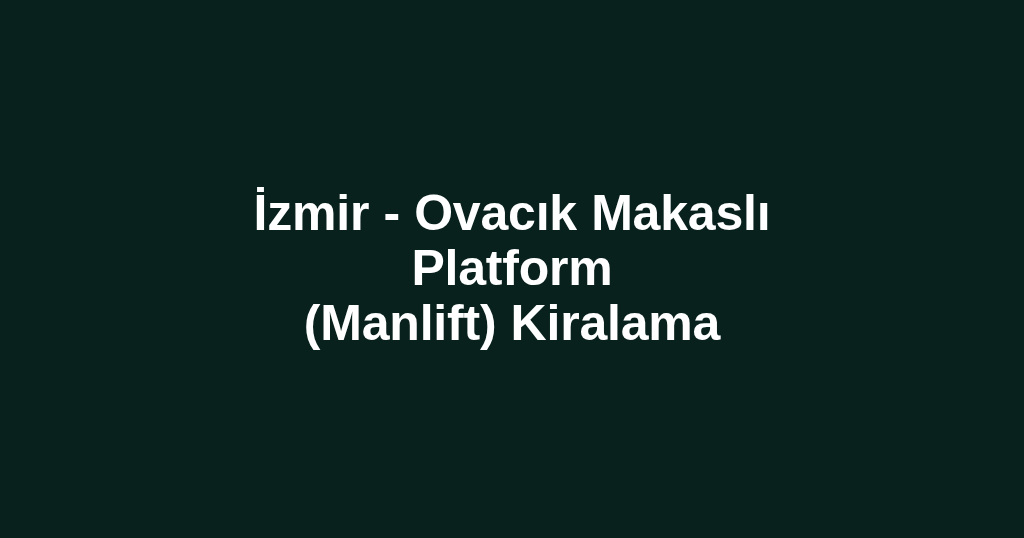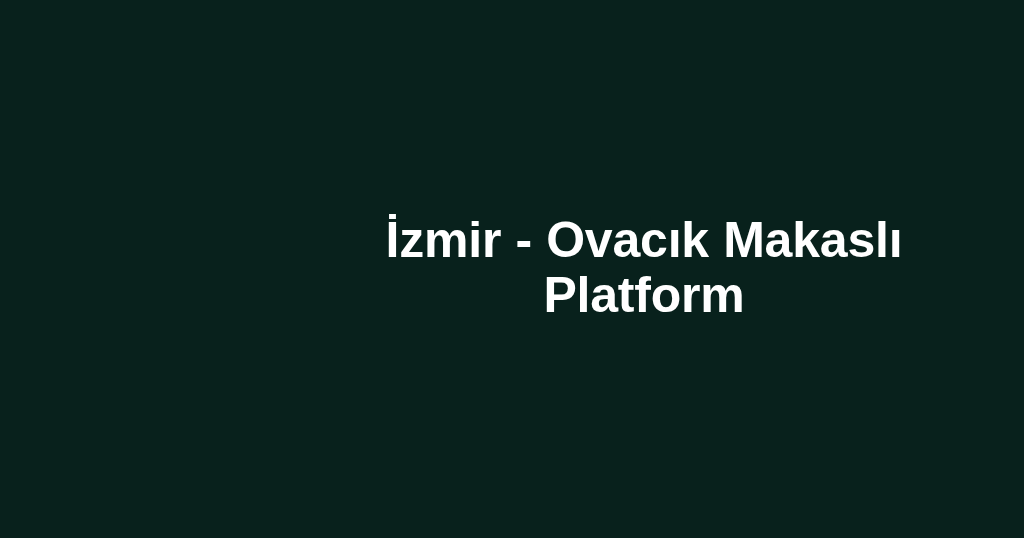--- a/index.html
+++ b/index.html
@@ -17,21 +17,21 @@
   }
 
   .og-card {
     position: relative;
     box-sizing: border-box;
     width: 1024px;
     height: 538px;
     background-color: #08211c;
     display: flex;
     align-items: center;
-    justify-content: flex-end;
+    justify-content: center;
   }
 
   .title-block {
     width: 760px;
     padding: 0 20px;
     box-sizing: border-box;
     text-align: center;
     
     transform: translateY(-1px);
   }
@@ -50,16 +50,17 @@
 </style>
 </head>
 <body>
 
 <div class="og-card">
 
   <div class="title-block">
     <h1 class="og-title">
       <span>İzmir - Ovacık Makaslı Platform</span>
       <br>
+      <span>(Manlift) Kiralama</span>
     </h1>
   </div>
 
 </div>
 
 </body></html>

